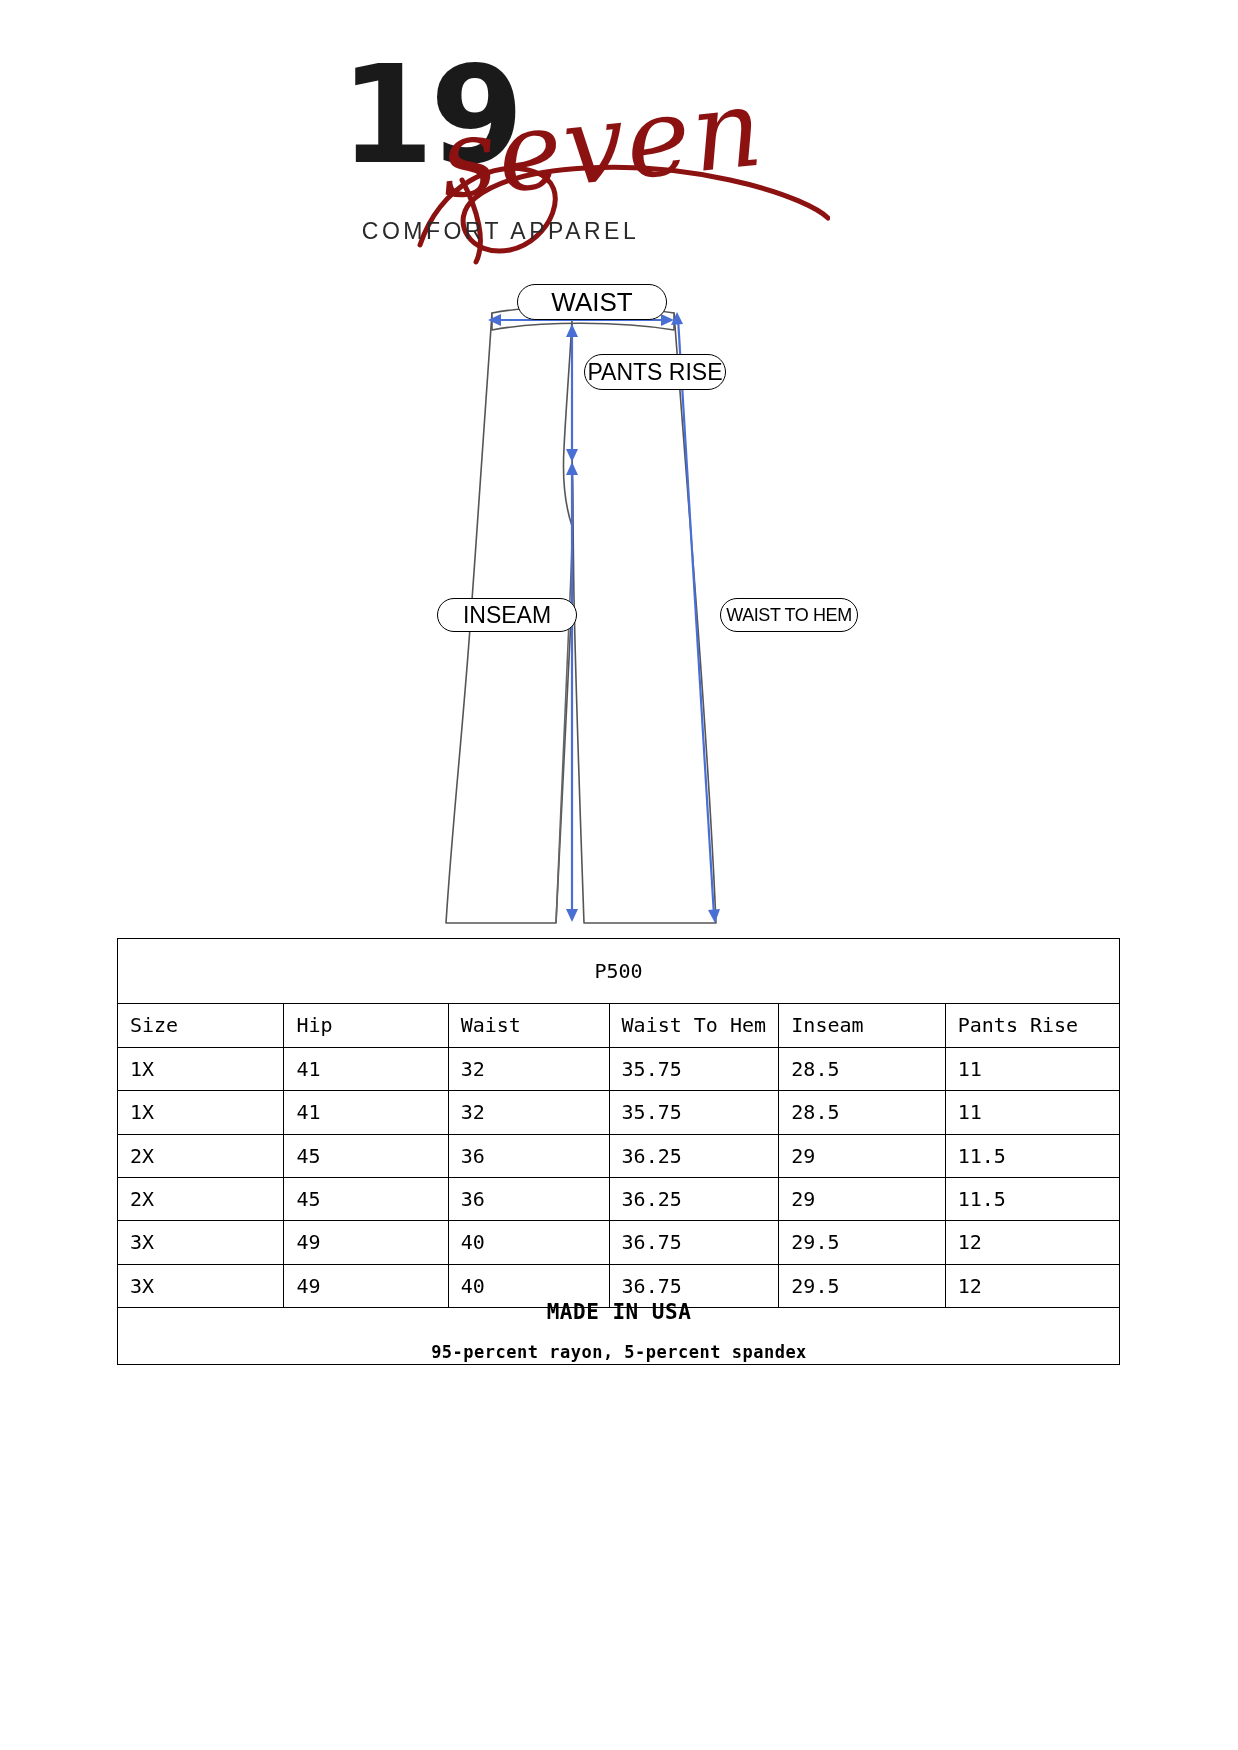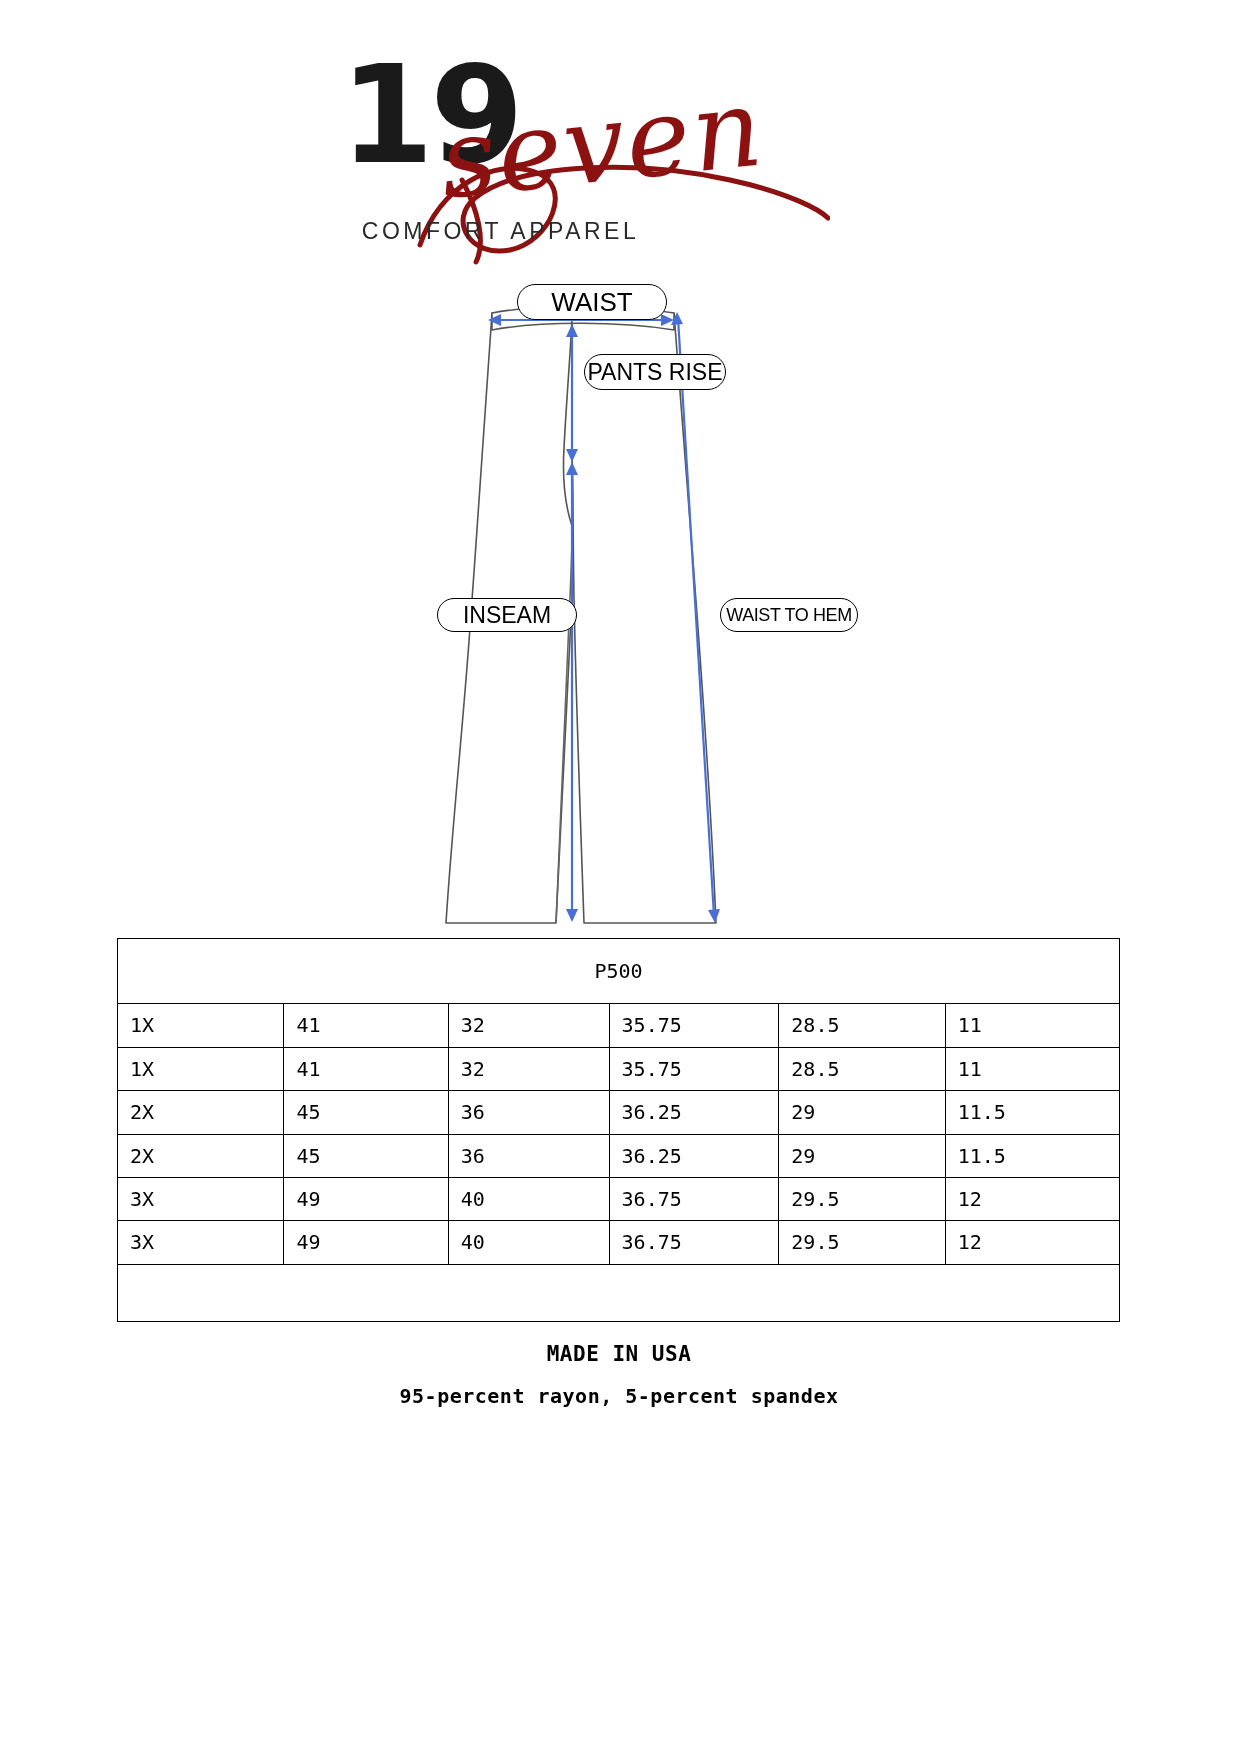--- a/index.html
+++ b/index.html
@@ -128,31 +128,31 @@
   col.c1 { width: 148px; }
   col.c2 { width: 145px; }
   col.c3 { width: 153px; }
   col.c4 { width: 150px; }
   col.c5 { width: 157px; }
 
   
   .footer {
     position: absolute;
     left: 0;
-    top: 1342px;
+    top: 1300px;
     width: 1238px;
     text-align: center;
     font-family: "DejaVu Sans Mono", monospace;
   }
   .footer div {
     margin: 0 0 18px 0;
   }
   .f1 { font-size: 21px; font-weight: bold; letter-spacing: 0.5px; }
   .f2 { font-size: 21px; font-weight: bold; letter-spacing: 0.5px; }
-  .f3 { font-size: 20px; font-weight: bold; letter-spacing: 0.5px; }
+  .f3 { font-size: 17px; font-weight: bold; letter-spacing: 0.5px; }
 </style>
 </head>
 <body>
 
 <div class="logo-wrap">
   <div class="logo-24">19</div>
   <div class="logo-seven">seven</div>
   <svg class="logo-swash" viewBox="0 0 430 120">
     <path d="M20,95 C40,35 95,8 135,22 C175,36 150,92 110,100 C70,108 48,70 75,48 C120,12 240,10 330,30 C390,43 420,60 428,68" fill="none" stroke="#8c1111" stroke-width="5" stroke-linecap="round"></path>
     <path d="M62,30 C78,60 86,92 76,112" fill="none" stroke="#8c1111" stroke-width="5" stroke-linecap="round"></path>
@@ -229,20 +229,28 @@
         <col class="c1">
         <col class="c2">
         <col class="c3">
         <col class="c4">
         <col class="c5">
     </colgroup>
     <tbody>
       <tr class="style-row">
         <td colspan="6">P500</td>
       </tr>
+      <tr>
+        <td>Size</td>
+        <td>Hip</td>
+        <td>Waist</td>
+        <td>Waist To Hem</td>
+        <td>Inseam</td>
+        <td>Pants Rise</td>
+      </tr>
 
       <tr>
         <td>1X</td>
         <td>41</td>
         <td>32</td>
         <td>35.75</td>
         <td>28.5</td>
         <td>11</td>
       </tr>
       <tr>

